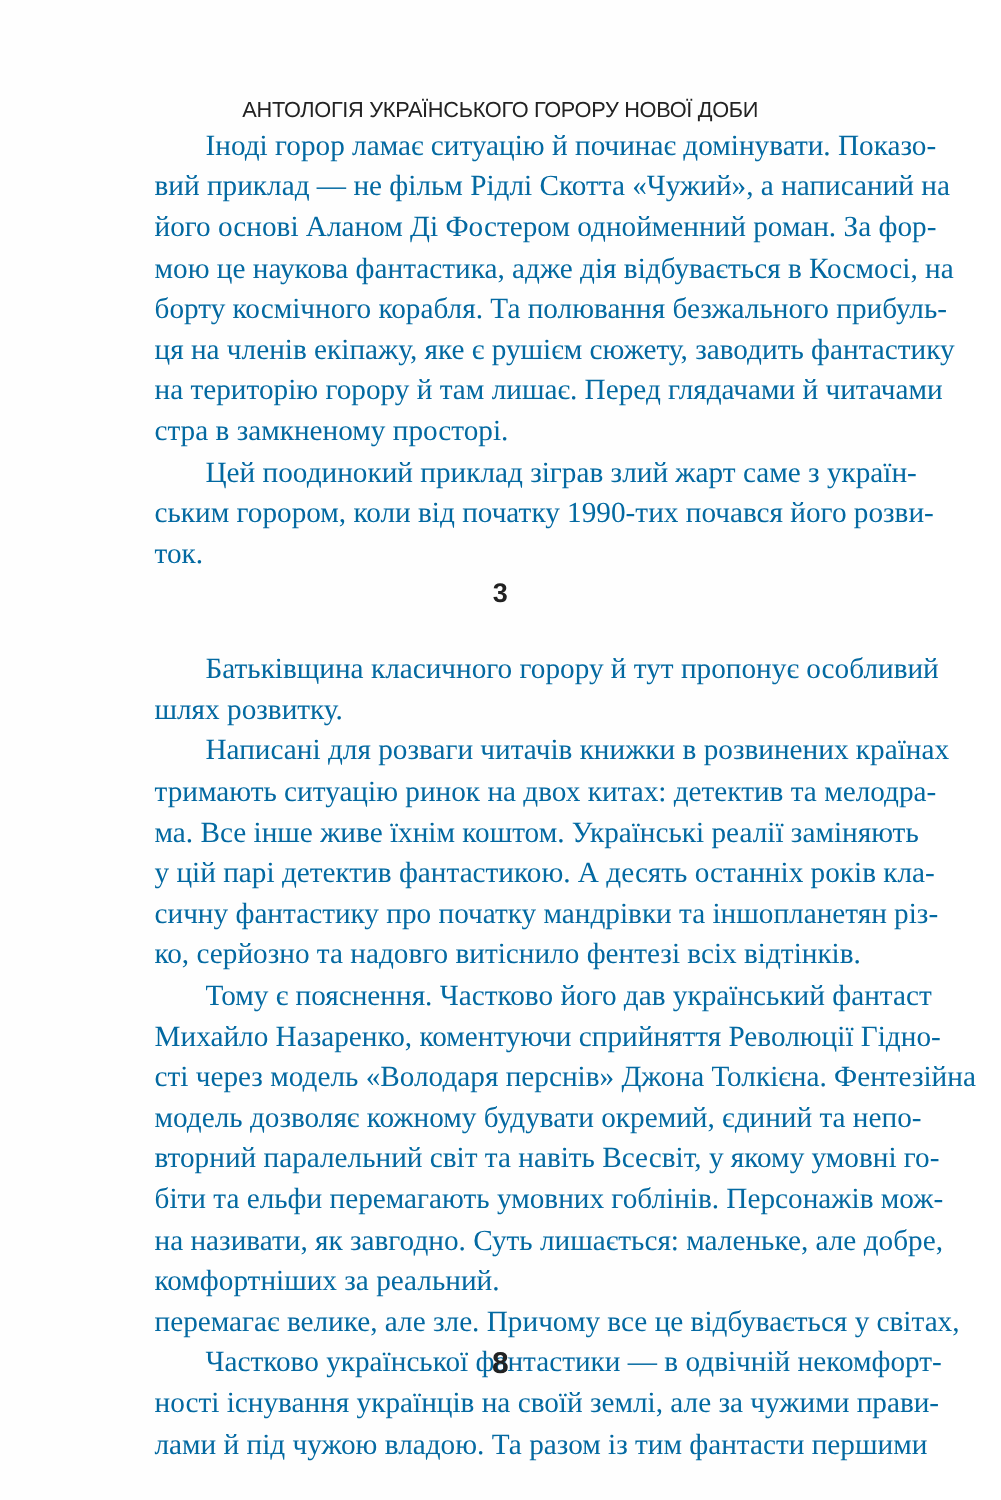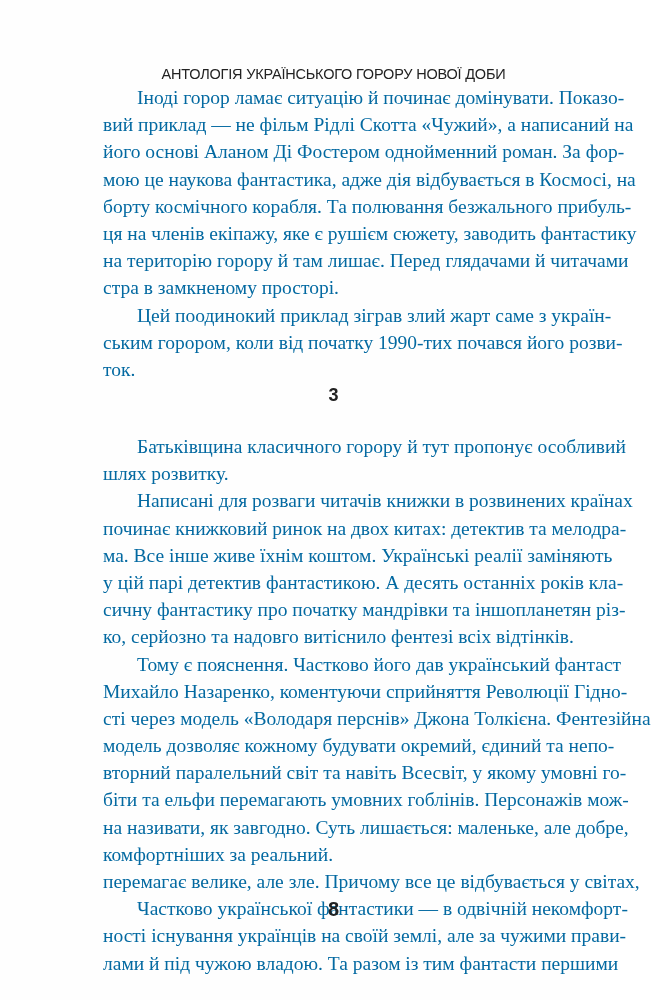--- a/index.html
+++ b/index.html
@@ -55,21 +55,21 @@
 
   <div class="section-num">3</div>
 
   <div class="body-text" id="block2" style="top: 433px;">
       <div>
         <div class="line indent">Батьківщина класичного горору й тут пропонує особливий</div>
         <div class="line last">шлях розвитку.</div>
       </div>
       <div>
         <div class="line indent">Написані для розваги читачів книжки в розвинених країнах</div>
-        <div class="line">починає книжковий ринок на двох китах: детектив та мелодра-</div>
+        <div class="line">тримають ситуацію ринок на двох китах: детектив та мелодра-</div>
         <div class="line">ма. Все інше живе їхнім коштом. Українські реалії заміняють</div>
         <div class="line">у цій парі детектив фантастикою. А десять останніх років кла-</div>
         <div class="line">сичну фантастику про початку мандрівки та іншопланетян різ-</div>
         <div class="line last">ко, серйозно та надовго витіснило фентезі всіх відтінків.</div>
       </div>
       <div>
         <div class="line indent">Тому є пояснення. Частково його дав український фантаст</div>
         <div class="line">Михайло Назаренко, коментуючи сприйняття Революції Гідно-</div>
         <div class="line">сті через модель «Володаря перснів» Джона Толкієна. Фентезійна</div>
         <div class="line">модель дозволяє кожному будувати окремий, єдиний та непо-</div>

